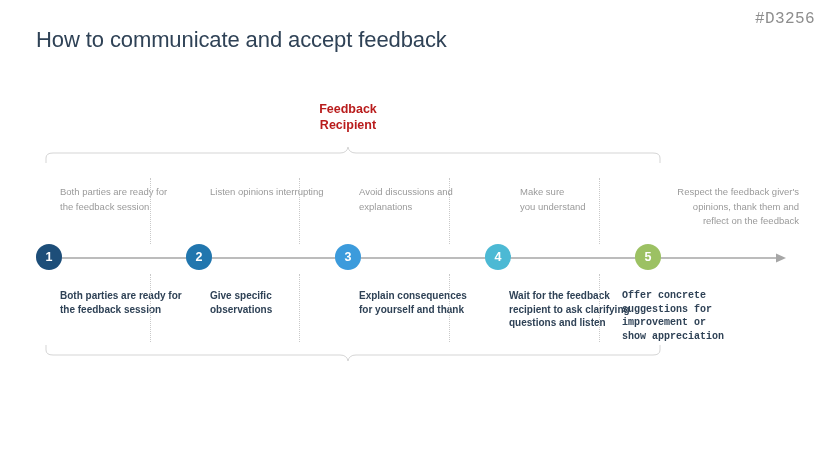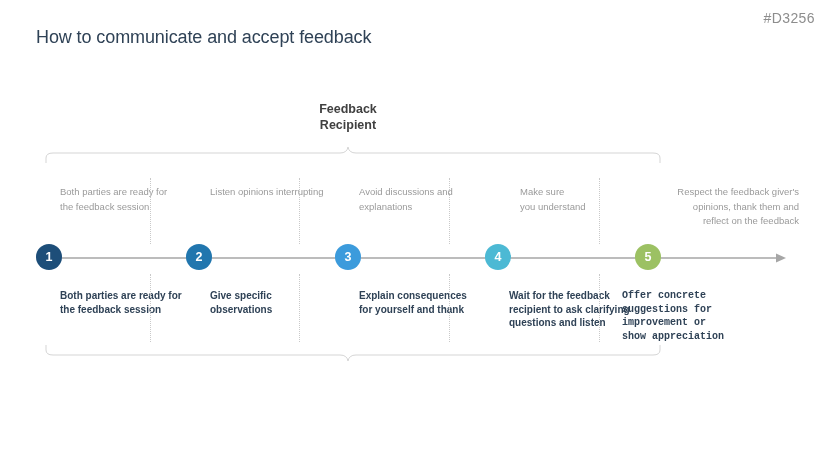--- a/index.html
+++ b/index.html
@@ -21,51 +21,51 @@
     left: 0; top: 0;
     width: 829px;
     height: 466px;
   }
 
   
   #doc-id {
     position: absolute;
     right: 14px;
     top: 10px;
-    font-size: 14px;
+    font-size: 16px;
     color: #8d8d8d;
     letter-spacing: 0.4px;
-    font-family: Liberation Sans, sans-serif;
+    font-family: Liberation Mono, monospace;
   }
 
   #page-title {
     position: absolute;
     left: 36px;
     top: 27px;
-    font-size: 18px;
+    font-size: 22px;
     color: #2f4256;
     font-weight: 400;
     letter-spacing: -0.1px;
     white-space: nowrap;
   }
 
   
   .group-label {
     position: absolute;
     text-align: center;
     font-size: 12.5px;
     font-weight: bold;
     line-height: 16px;
     white-space: pre-line;
   }
   #recipient-label {
     left: 248px;
     top: 101px;
     width: 200px;
-    color: #404040;
+    color: #b91c1c;
   }
 
   
   .brace-svg {
     position: absolute;
     overflow: visible;
   }
   #brace-top { left: 44px; top: 146px; }
   #brace-bottom { left: 44px; top: 345px; }
 

